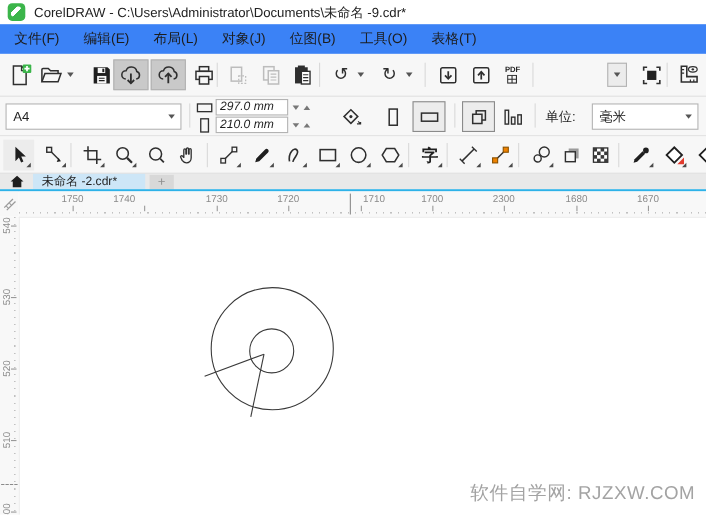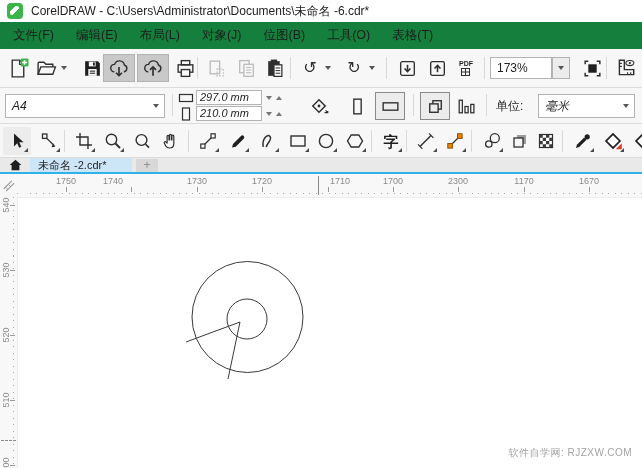--- a/index.html
+++ b/index.html
@@ -6,41 +6,41 @@
   body{width:642px;height:468px;position:relative;overflow:hidden;background:#fff;
        font-family:"Liberation Sans","DejaVu Sans",sans-serif;color:#1f1f1f;
        -webkit-font-smoothing:antialiased;}
   
   .titlebar{position:absolute;left:0;top:0;width:642px;height:22px;background:#fff;display:flex;align-items:center;}
   .app-logo{width:16px;height:16px;margin:0 8px 0 7px;border-radius:4px;background:#3bb54a;position:relative;}
   .app-logo::after{content:"";position:absolute;left:3px;top:3px;width:9px;height:9px;
        background:linear-gradient(135deg,transparent 30%,#fff 30%,#fff 62%,transparent 62%);border-radius:2px;}
   .title-text{font-size:12px;color:#222;}
   
-  .menubar{position:absolute;left:0;top:22px;width:642px;height:27px;background:#15803d;display:flex;align-items:center;padding-left:2px;box-sizing:border-box;}
+  .menubar{position:absolute;left:0;top:22px;width:642px;height:27px;background:#3b82f6;display:flex;align-items:center;padding-left:2px;box-sizing:border-box;}
   .menu-item{font-size:12.5px;padding:0 11px;height:27px;line-height:27px;color:#1c1c1c;cursor:default;}
   
   .bar{position:absolute;left:0;width:642px;background:#f7f7f7;border-bottom:1px solid #dcdcdc;box-sizing:border-box;}
   .tb-btn{position:absolute;top:5px;width:28px;height:28px;display:flex;align-items:center;justify-content:center;border:1px solid transparent;box-sizing:border-box;}
   .sep{position:absolute;top:8px;width:1px;height:22px;background:#d9d9d9;}
   .pressed{background:#c9c9c9;border:1px solid #b2b2b2;}
   .selected{background:#ececec;border:1px solid #8a8a8a;}
   svg{display:block;}
   .chev{width:0;height:0;border-left:3.5px solid transparent;border-right:3.5px solid transparent;border-top:4px solid #555;}
   .chev-btn{position:absolute;top:5px;width:12px;height:28px;display:flex;align-items:center;justify-content:center;}
   .u-arrow{font-family:"DejaVu Sans",sans-serif;font-size:16px;color:#2f2f2f;line-height:1;}
   
   .toolbar1{top:49px;height:39px;}
   .zoom-combo{position:absolute;left:490px;top:8px;width:62px;height:22px;background:#fff;border:1px solid #b3b3b3;box-sizing:border-box;display:flex;align-items:center;padding-left:6px;font-size:12px;}
   .zoom-combo-arrow{position:absolute;left:552px;top:8px;width:18px;height:22px;background:#ececec;border:1px solid #b3b3b3;box-sizing:border-box;display:flex;align-items:center;justify-content:center;}
   .pdf-btn{flex-direction:column;font-size:7px;font-weight:bold;line-height:1;}
   
   .propbar{top:88px;height:36px;}
   .combo{position:absolute;background:#fff;border:1px solid #b3b3b3;box-sizing:border-box;display:flex;align-items:center;font-size:12px;}
-  .combo .val{flex:1;padding-left:6px;font-style:italic;}
+  .combo .val{flex:1;padding-left:6px;}
   .combo .arr{width:16px;display:flex;align-items:center;justify-content:center;}
   .size-field{position:absolute;height:15px;display:flex;align-items:center;font-style:italic;}
   .size-box{width:66px;height:15px;background:#fff;border:1px solid #b3b3b3;box-sizing:border-box;font-size:11px;padding-left:3px;line-height:13px;}
   .spin{display:flex;margin-left:2px;}
   .spin i{display:block;width:0;height:0;margin:0 2px;}
   .spin .dn{border-left:3px solid transparent;border-right:3px solid transparent;border-top:4px solid #777;}
   .spin .up{border-left:3px solid transparent;border-right:3px solid transparent;border-bottom:4px solid #777;}
   .units-label{position:absolute;left:496px;top:10px;font-size:12px;}
   
   .toolbox{top:124px;height:34px;}
@@ -61,28 +61,28 @@
   .hlabel{position:absolute;top:2px;transform:translateX(-50%);font-size:9px;color:#8a8a8a;}
   .htick{position:absolute;top:13px;width:1px;height:5px;background:#999;}
   .hcursor{position:absolute;top:2px;bottom:2px;width:1px;background:#8a8a8a;}
   .vruler{position:absolute;left:0;top:197px;width:17px;height:271px;background:#f8f8f8;}
   .vruler .dots{position:absolute;top:0;bottom:0;right:3px;width:1px;background:repeating-linear-gradient(to bottom,#a8a8a8 0 1px,transparent 1px 6.5px);}
   .vlabel{position:absolute;left:-6px;width:24px;height:12px;line-height:12px;text-align:center;font-size:9px;color:#8a8a8a;transform:rotate(-90deg);}
   .vtick{position:absolute;right:2px;width:5px;height:1px;background:#999;}
   .vcursor{position:absolute;left:1px;right:1px;height:0;border-top:1px dashed #8a8a8a;}
   
   .canvas{position:absolute;left:17px;top:197px;width:625px;height:271px;background:#fff;border-left:1px solid #ececec;border-top:1px solid #ececec;box-sizing:border-box;}
-  .watermark{position:absolute;right:10px;bottom:8px;font-size:10px;color:#a3a3a3;letter-spacing:.5px;}
+  .watermark{position:absolute;right:10px;bottom:8px;font-size:17px;color:#a3a3a3;letter-spacing:.5px;}
 </style>
 </head>
 <body>
 
 <div class="titlebar">
   <div class="app-logo"></div>
-  <div class="title-text">CorelDRAW - C:\Users\Administrator\Documents\未命名 -6.cdr*</div>
+  <div class="title-text">CorelDRAW - C:\Users\Administrator\Documents\未命名 -9.cdr*</div>
 </div>
 
 <div class="menubar">
   <div class="menu-item">文件(F)</div>
   <div class="menu-item">编辑(E)</div>
   <div class="menu-item">布局(L)</div>
   <div class="menu-item">对象(J)</div>
   <div class="menu-item">位图(B)</div>
   <div class="menu-item">工具(O)</div>
   <div class="menu-item">表格(T)</div>
@@ -194,23 +194,20 @@
   </div>
   <div class="tb-btn pdf-btn" style="left:452px">
     <span>PDF</span>
     <svg width="10" height="9" viewBox="0 0 10 9" style="margin-top:1px">
       <rect x="0.5" y="0.5" width="8" height="7" fill="none" stroke="#2f2f2f" stroke-width="1"></rect>
       <line x1="4.5" y1="0.5" x2="4.5" y2="7.5" stroke="#2f2f2f" stroke-width="1"></line>
       <line x1="0.5" y1="4" x2="8.5" y2="4" stroke="#2f2f2f" stroke-width="1"></line>
     </svg>
   </div>
   <div class="sep" style="left:484px"></div>
-  <div class="zoom-combo">
-    <span>173%</span>
-  </div>
   <div class="zoom-combo-arrow">
       <span class="chev"></span>
     </div>
   <div class="tb-btn" style="left:578px">
     <svg width="21" height="21" viewBox="0 0 20 20">
       <path d="M3,6 V3 H6 M14,3 H17 V6 M17,14 V17 H14 M6,17 H3 V14" fill="none" stroke="#2f2f2f" stroke-width="1.4"></path>
       <rect x="6" y="6" width="8" height="8" fill="#1f1f1f"></rect>
     </svg>
   </div>
   <div class="sep" style="left:606px"></div>
@@ -455,21 +452,21 @@
 
 <div class="hruler">
   <div class="dots"></div>
   <div class="hlabel" style="left:49px">1750</div>
   <div class="hlabel" style="left:96px">1740</div>
   <div class="hlabel" style="left:180px">1730</div>
   <div class="hlabel" style="left:245px">1720</div>
   <div class="hlabel" style="left:323px">1710</div>
   <div class="hlabel" style="left:376px">1700</div>
   <div class="hlabel" style="left:441px">2300</div>
-  <div class="hlabel" style="left:507px">1170</div>
+  <div class="hlabel" style="left:507px">1680</div>
   <div class="hlabel" style="left:572px">1670</div>
   <div class="htick" style="left:49px"></div>
   <div class="htick" style="left:114px"></div>
   <div class="htick" style="left:180px"></div>
   <div class="htick" style="left:245px"></div>
   <div class="htick" style="left:311px"></div>
   <div class="htick" style="left:376px"></div>
   <div class="htick" style="left:441px"></div>
   <div class="htick" style="left:507px"></div>
   <div class="htick" style="left:572px"></div>

